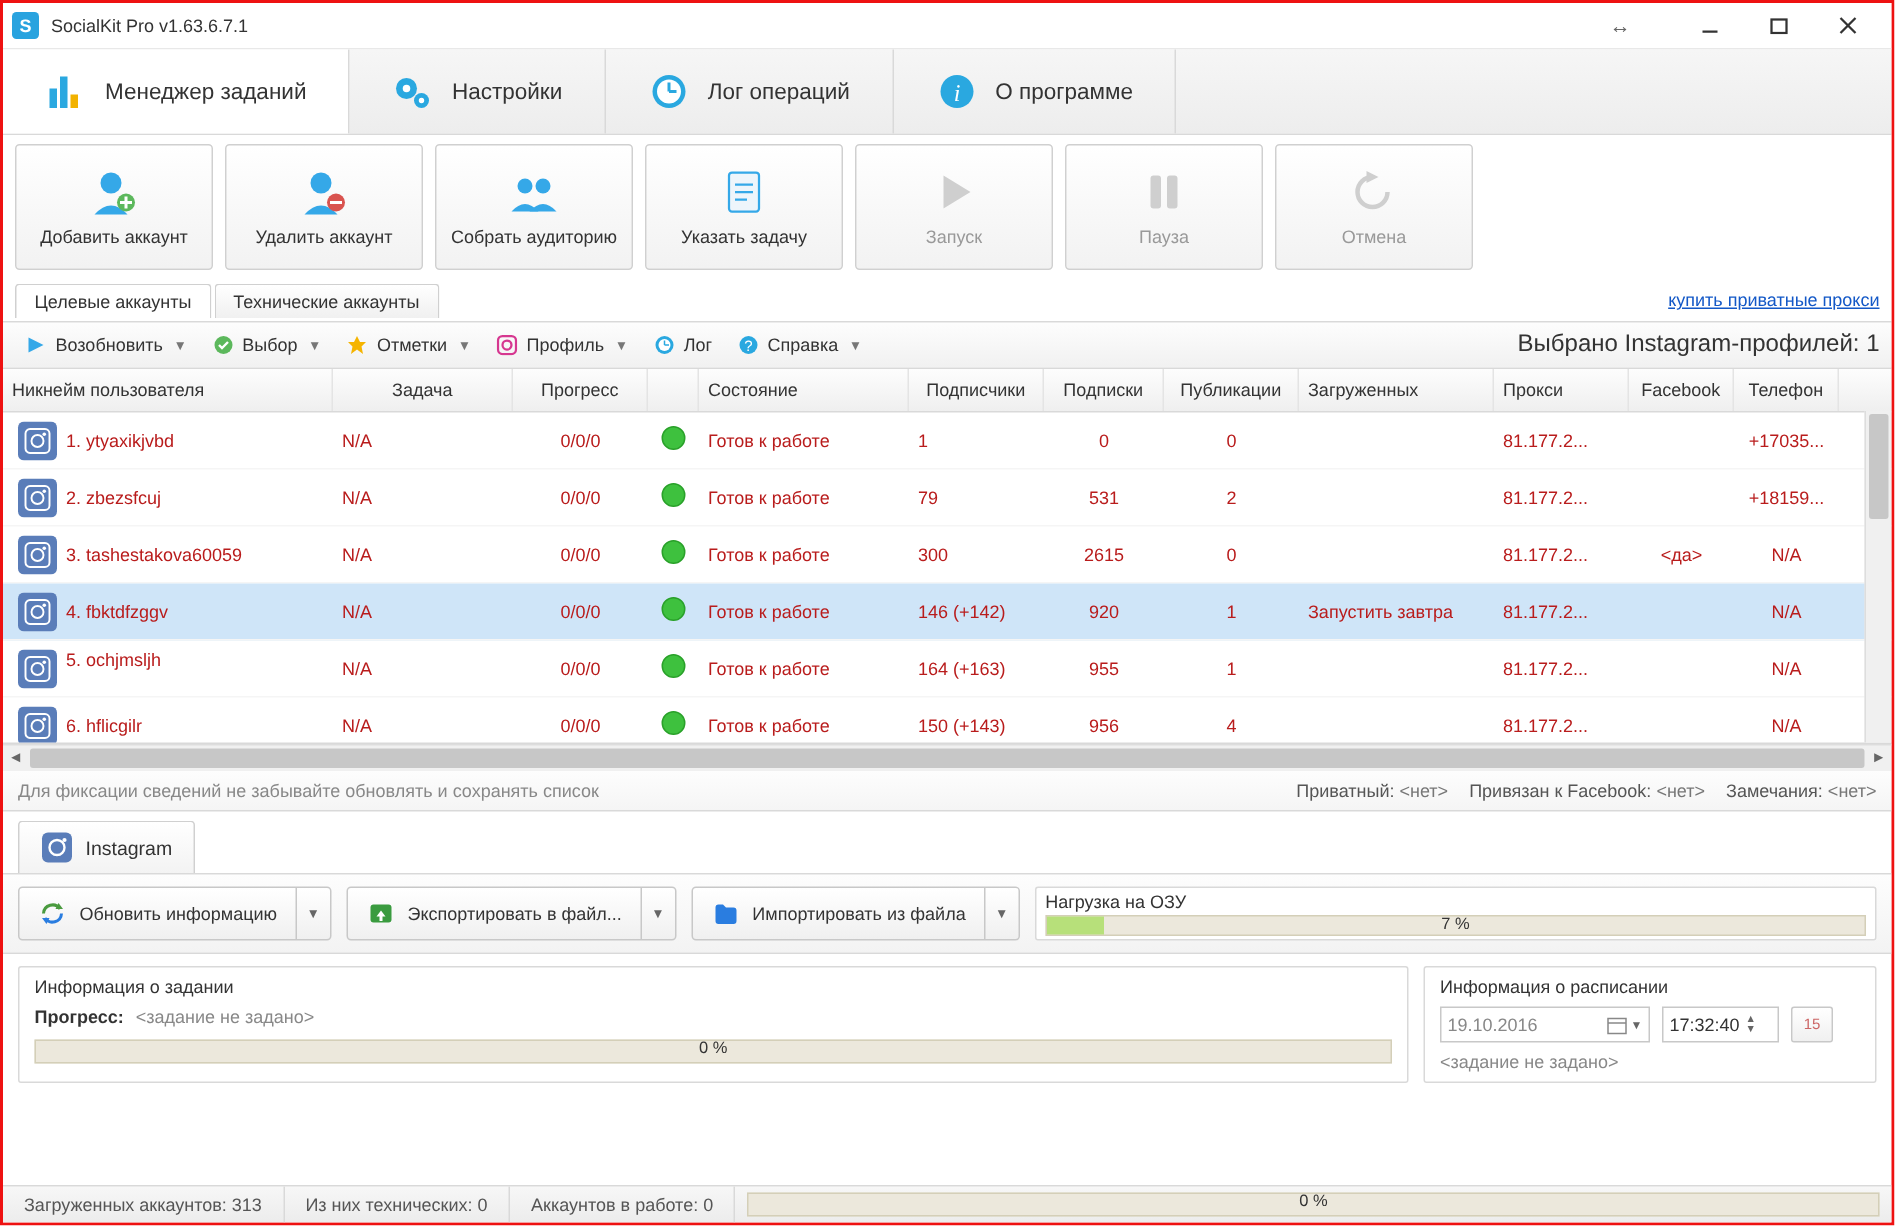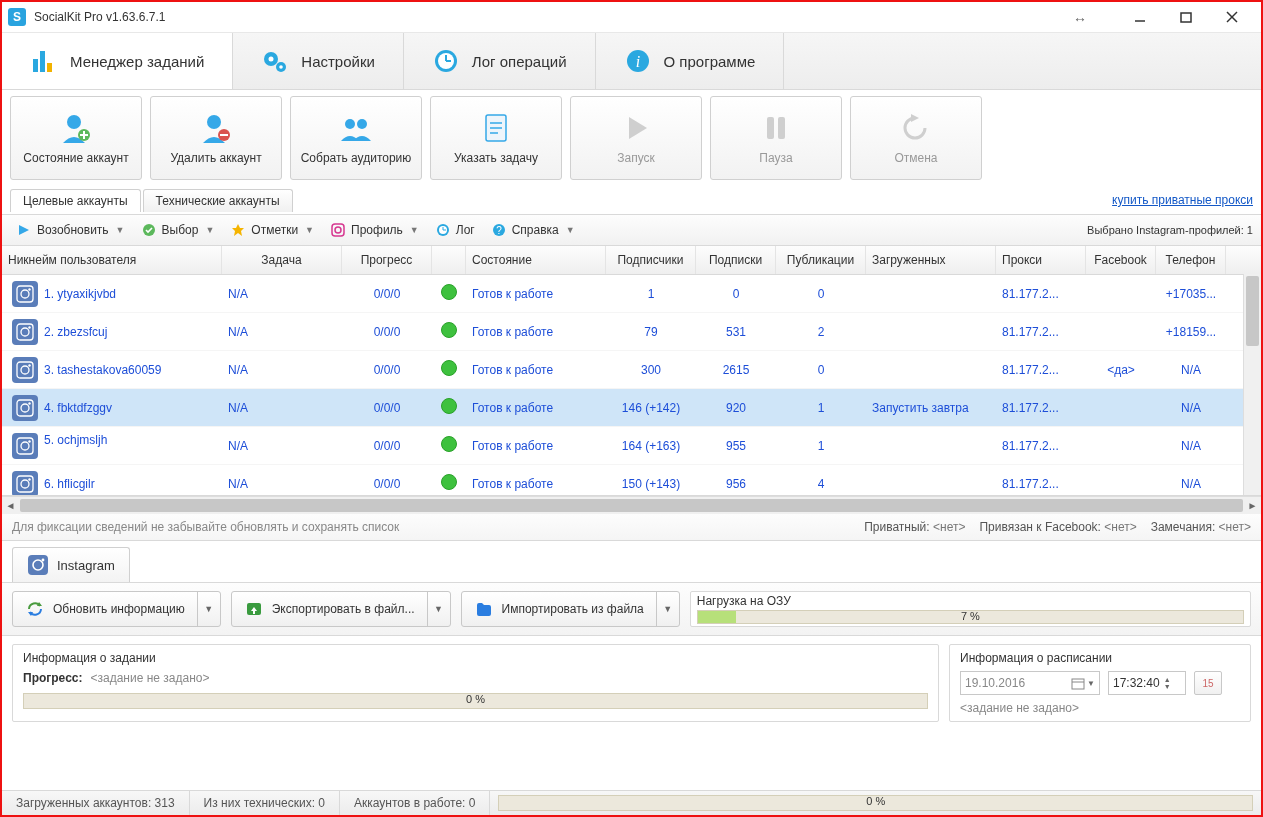--- a/index.html
+++ b/index.html
@@ -26,40 +26,40 @@
 .subtab{padding:4px 12px;border:1px solid #d0d0d0;border-bottom:none;background:linear-gradient(#fff,#f0f0f0);border-radius:3px 3px 0 0;margin-right:2px;font-size:12px;cursor:pointer}
 .subtab.active{background:#fff}
 .subtabs-row .spacer{flex:1}
 .buy-proxy{color:#1358c7;text-decoration:underline;font-size:12px;cursor:pointer}
 
 .smallbar{display:flex;align-items:center;height:30px;padding:0 8px;border-top:1px solid #d9d9d9;border-bottom:1px solid #d9d9d9;background:linear-gradient(#fdfdfd,#f1f1f1);gap:4px}
 .tbtn{display:flex;align-items:center;gap:5px;padding:2px 6px;font-size:12px;color:#333;cursor:pointer;border-radius:2px}
 .tbtn .drop{font-size:9px;color:#777;margin-left:2px}
 .tbtn .tic{width:16px;height:16px;display:flex;align-items:center;justify-content:center}
 .smallbar .spacer{flex:1}
-.sel-count{font-size:11px;color:#333}
+.sel-count{font-size:16px;color:#333}
 
 .table-wrap{flex:0 0 auto;border-bottom:1px solid #d9d9d9;position:relative}
 .thead{display:flex;height:28px;align-items:center;background:linear-gradient(#fdfdfd,#efefef);border-bottom:1px solid #d9d9d9;font-size:12px;color:#333}
 .th,.td{box-sizing:border-box;padding:0 6px;overflow:hidden;text-overflow:ellipsis;white-space:nowrap}
 .th{border-right:1px solid #e4e4e4;height:100%;display:flex;align-items:center}
 .c-nick{width:220px}
 .c-task{width:120px;text-align:left;justify-content:center}
 .c-prog{width:90px;text-align:center;justify-content:center}
 .c-dot{width:34px;text-align:center;justify-content:center}
 .c-state{width:140px}
-.c-subs{width:90px;text-align:center;justify-content:center}
+.c-subs{width:90px;text-align:left;justify-content:center}
 .c-foll{width:80px;text-align:center;justify-content:center}
 .c-pub{width:90px;text-align:center;justify-content:center}
 .c-comm{width:130px}
 .c-proxy{width:90px}
 .c-fb{width:70px;text-align:center;justify-content:center}
 .c-phone{width:70px;text-align:center;justify-content:center}
 .tbody{height:220px;overflow:hidden}
-.trow{display:flex;align-items:center;height:37px;border-bottom:1px solid #f5f5f5;font-size:12px;color:#1d4ed8}
+.trow{display:flex;align-items:center;height:37px;border-bottom:1px solid #f5f5f5;font-size:12px;color:#b91c1c}
 .trow.selected{background:#cfe5f8}
 .trow .igic{width:26px;height:26px;background:#5a7db9;border-radius:4px;margin:0 6px 0 4px;display:flex;align-items:center;justify-content:center;flex-shrink:0}
 .dot{width:14px;height:14px;border-radius:50%;background:#3ec13e;border:1px solid #2aa12a;display:inline-block}
 .vscroll{position:absolute;right:0;top:28px;bottom:0;width:17px;background:#f0f0f0;border-left:1px solid #ddd}
 .vscroll .thumb{position:absolute;left:2px;right:2px;top:2px;height:70px;background:#c7c7c7;border-radius:2px}
 
 .hscroll{height:17px;background:#f0f0f0;border-top:1px solid #ddd;position:relative}
 .hscroll .lar,.hscroll .rar{position:absolute;top:0;bottom:0;width:17px;display:flex;align-items:center;justify-content:center;color:#666;font-size:10px}
 .hscroll .lar{left:0}.hscroll .rar{right:0}
 .hscroll .thumb{position:absolute;left:18px;right:18px;top:2px;bottom:2px;background:#c7c7c7;border-radius:2px}
@@ -177,21 +177,21 @@
   <div class="bigbtn">
     <span class="ic">
           <svg width="34" height="34">
             <circle cx="15" cy="11" r="7" fill="#35a8e8"></circle>
             <path d="M4 32 Q15 20 26 32 Z" fill="#35a8e8"></path>
             <circle cx="25" cy="24" r="6" fill="#5cb85c"></circle>
             <line x1="25" y1="20" x2="25" y2="28" stroke="#fff" stroke-width="2"></line>
             <line x1="21" y1="24" x2="29" y2="24" stroke="#fff" stroke-width="2"></line>
           </svg>
         </span>
-    <span>Состояние аккаунт</span>
+    <span>Добавить аккаунт</span>
   </div>
   <div class="bigbtn">
     <span class="ic">
           <svg width="34" height="34">
             <circle cx="15" cy="11" r="7" fill="#35a8e8"></circle>
             <path d="M4 32 Q15 20 26 32 Z" fill="#35a8e8"></path>
             <circle cx="25" cy="24" r="6" fill="#d9534f"></circle>
             <line x1="21" y1="24" x2="29" y2="24" stroke="#fff" stroke-width="2"></line>
           </svg>
         </span>

